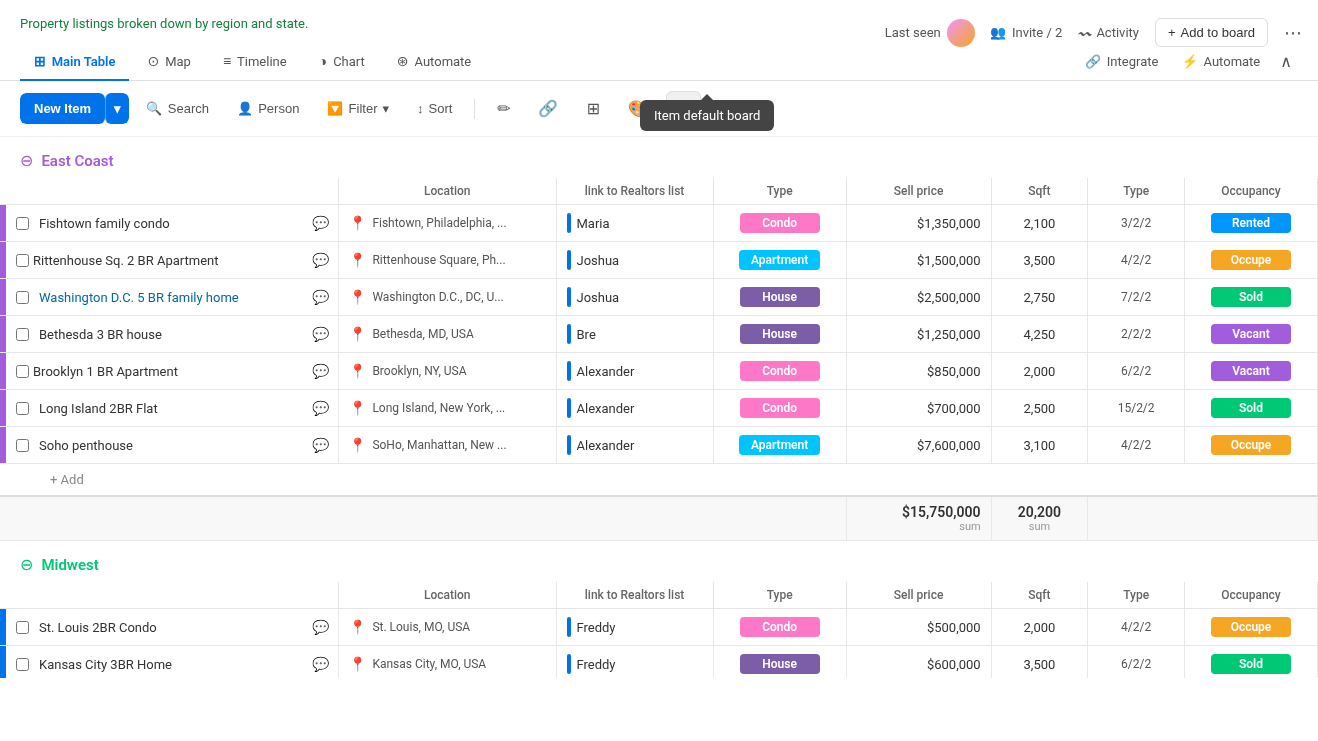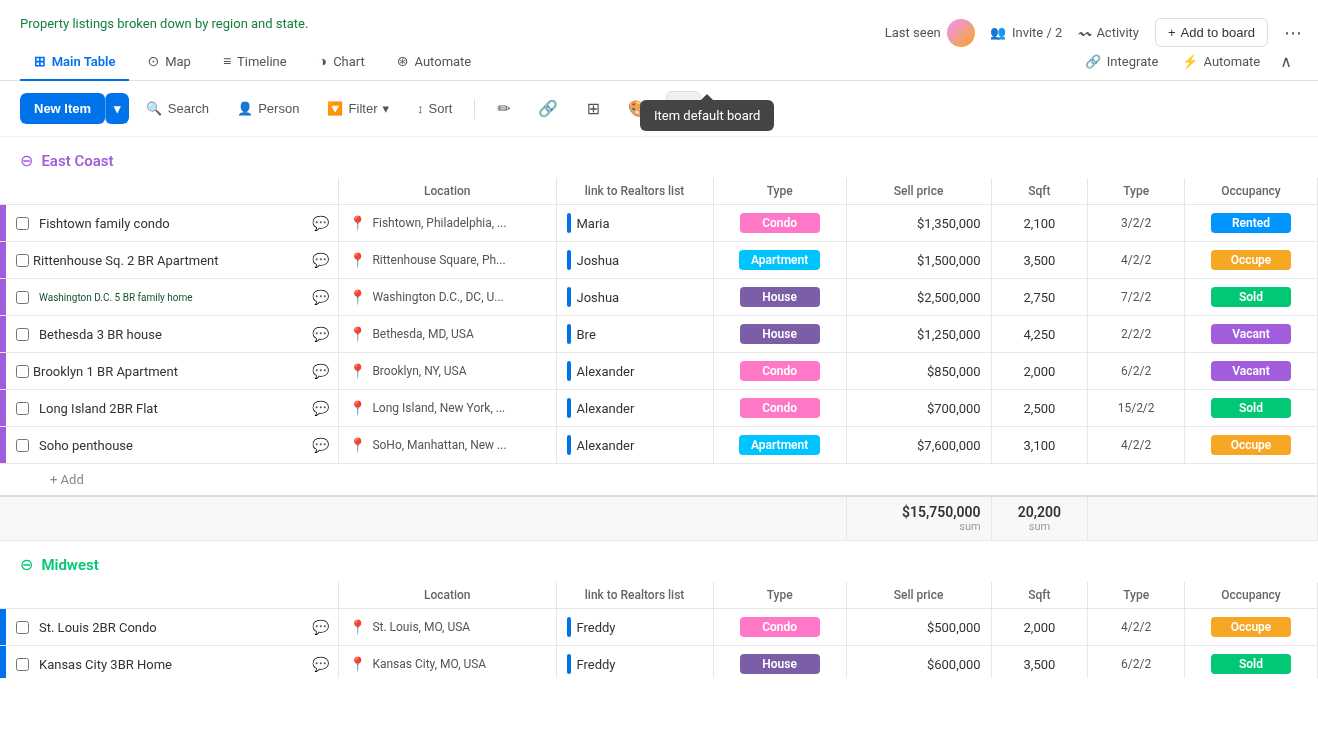--- a/index.html
+++ b/index.html
@@ -278,21 +278,21 @@
       <td class="col-occupancy" style="text-align:center;">
         <span class="occupancy-badge occ-occupied">Occupe</span>
       </td>
     </tr>
               <tr>
       <td style="width:280px; padding:0;">
         <div style="display:flex; align-items:center; height:36px;">
           <div class="color-bar bar-purple" style="height:36px;"></div>
           <div style="display:flex; align-items:center; gap:6px; padding-left:6px; flex:1;">
             <input type="checkbox" style="margin-right: 4px;">
-            <span style="font-size:10px; color:#14532d;">Washington D.C. 5 BR family home</span>
+            <span style="font-size:13px; color:#0369a1;">Washington D.C. 5 BR family home</span>
             <span style="color:#aaa; font-size:14px; margin-left:auto; margin-right:8px;">💬</span>
           </div>
         </div>
       </td>
       <td class="col-location">
         <div class="location-cell">
           <span class="loc-icon">📍</span>
           <span class="loc-text">Washington D.C., DC, U...</span>
         </div>
       </td>

